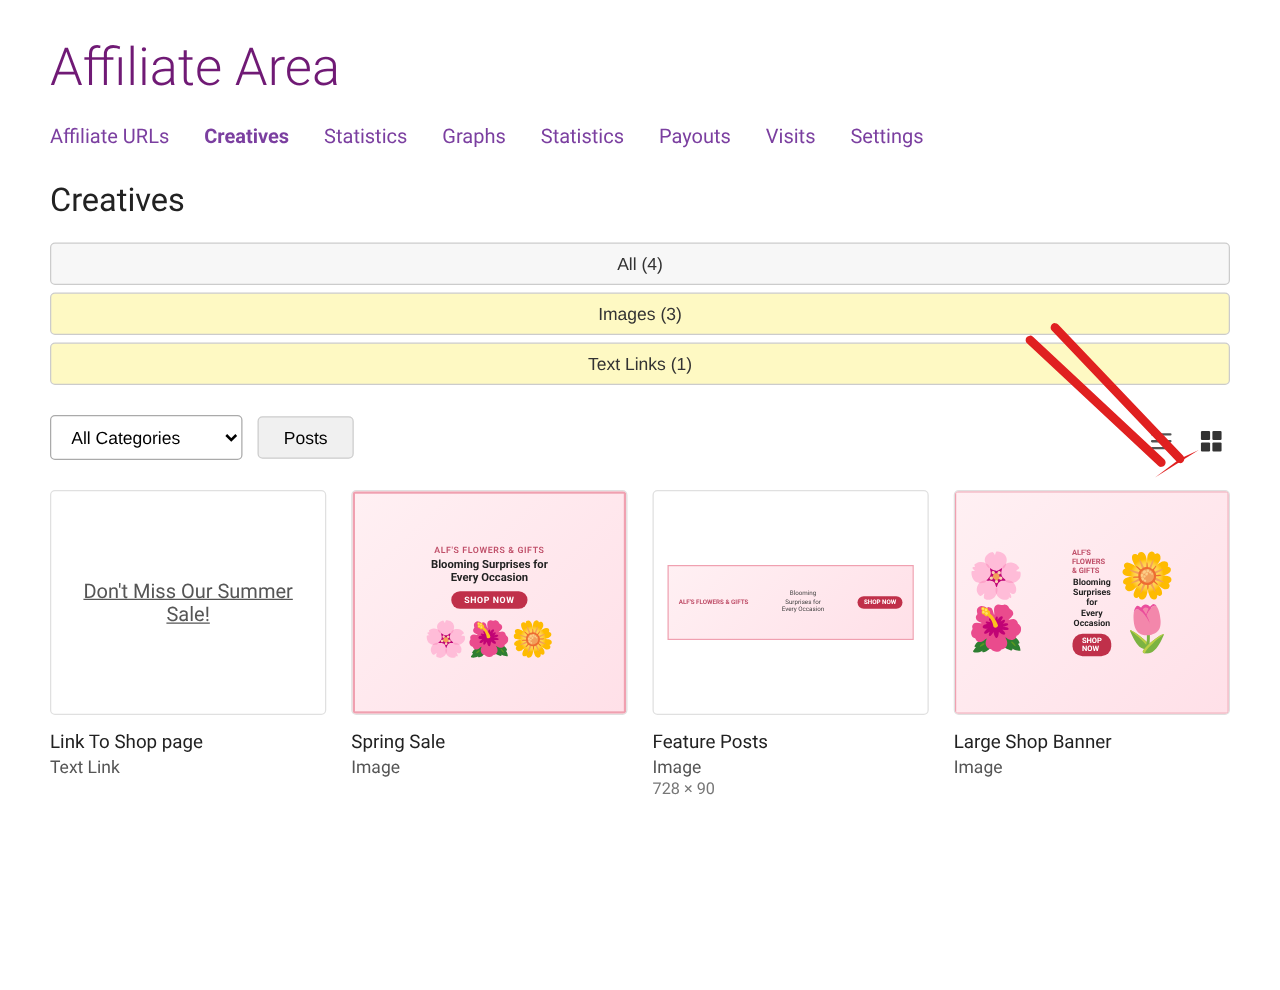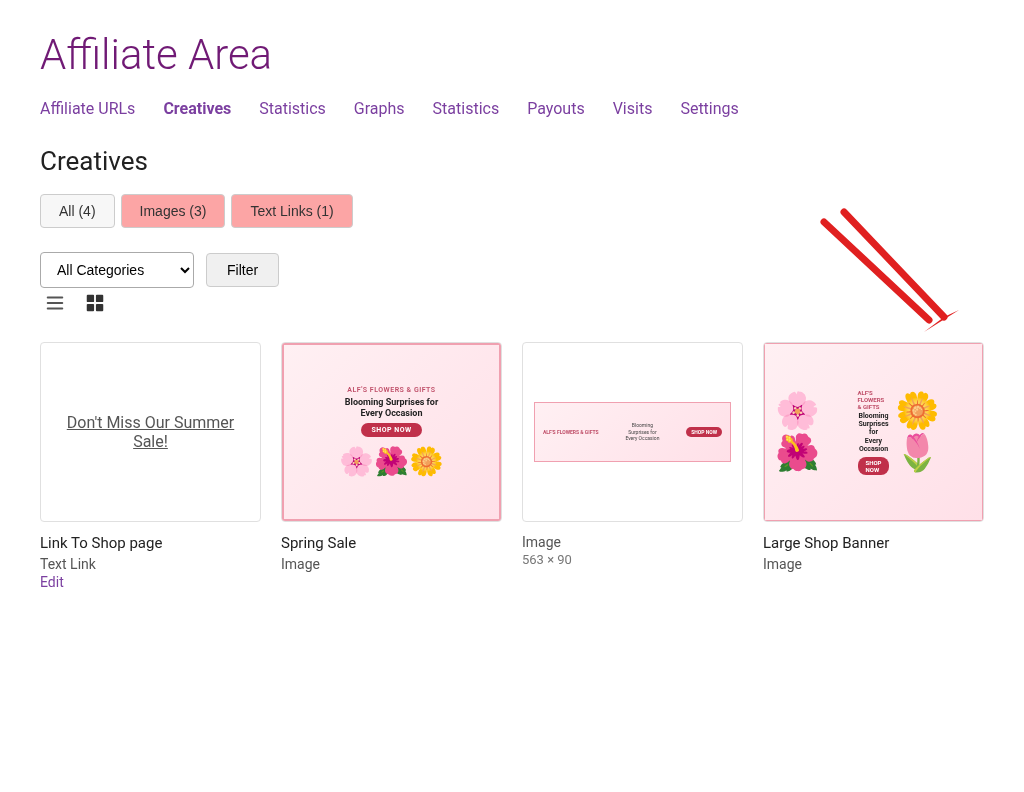--- a/index.html
+++ b/index.html
@@ -40,43 +40,43 @@
       font-size: 26px;
       font-weight: 400;
       margin-bottom: 18px;
       color: #222;
     }
 
     .filter-tabs {
       display: flex;
       gap: 6px;
       margin-bottom: 24px;
+      flex-direction: column;
     }
 
     .filter-tab {
       padding: 8px 18px;
       border: 1px solid #ccc;
-      background: #fca5a5;
+      background: #fef9c3;
       border-radius: 4px;
       font-size: 14px;
       cursor: pointer;
       color: #333;
     }
 
     .filter-tab.active {
       background: #f7f7f7;
       font-weight: 500;
     }
 
     .controls-row {
       display: flex;
-      align-items: flex-start;
+      align-items: flex-end;
       justify-content: space-between;
       margin-bottom: 24px;
-      flex-direction: column;
     }
 
     .controls-left {
       display: flex;
       gap: 12px;
       align-items: center;
     }
 
     .category-select {
       padding: 8px 32px 8px 12px;
@@ -356,21 +356,21 @@
 </div>
 
 <div class="controls-wrapper">
   <div class="controls-row">
     <div class="controls-left">
       <select class="category-select">
         <option>All Categories</option>
         <option>Banners</option>
         <option>Text Links</option>
       </select>
-      <button class="filter-btn">Filter</button>
+      <button class="filter-btn">Posts</button>
     </div>
     <div class="view-controls">
       <button class="view-btn" title="List View">
         <svg viewBox="0 0 24 24">
           <rect x="3" y="5" width="18" height="2" rx="1"></rect>
           <rect x="3" y="11" width="18" height="2" rx="1"></rect>
           <rect x="3" y="17" width="18" height="2" rx="1"></rect>
         </svg>
       </button>
       <button class="view-btn active" title="Grid View">
@@ -397,21 +397,20 @@
 </div>
 
 <div class="grid">
 
   <div class="creative-card">
     <div class="creative-preview">
       <div class="text-placeholder">Don't Miss Our Summer Sale!</div>
     </div>
     <div class="creative-name">Link To Shop page</div>
     <div class="creative-type">Text Link</div>
-    <a class="creative-edit">Edit</a>
   </div>
 
   <div class="creative-card">
     <div class="creative-preview">
       <div class="spring-sale-img">
         <div class="store-name">Alf's Flowers &amp; Gifts</div>
         <div class="headline">Blooming Surprises for<br>Every Occasion</div>
         <div class="shop-btn">SHOP NOW</div>
         <div class="flowers">🌸🌺🌼</div>
       </div>
@@ -423,22 +422,23 @@
   <div class="creative-card">
     <div class="creative-preview">
       <div style="width:100%; display:flex; align-items:center; justify-content:center; height:100%;">
         <div class="feature-posts-img" style="width:90%;">
           <div class="fp-logo">Alf's Flowers &amp; Gifts</div>
           <div class="fp-text">Blooming<br>Surprises for<br>Every Occasion</div>
           <div class="fp-btn">SHOP NOW</div>
         </div>
       </div>
     </div>
+    <div class="creative-name">Feature Posts</div>
     <div class="creative-type">Image</div>
-    <div class="creative-size">563 × 90</div>
+    <div class="creative-size">728 × 90</div>
   </div>
 
   <div class="creative-card">
     <div class="creative-preview">
       <div class="large-banner-img">
         <div class="lb-flowers">🌸🌺</div>
         <div class="lb-content">
           <div class="lb-logo">Alf's Flowers &amp; Gifts</div>
           <div class="lb-headline">Blooming Surprises for<br>Every Occasion</div>
           <div class="lb-btn">SHOP NOW</div>

